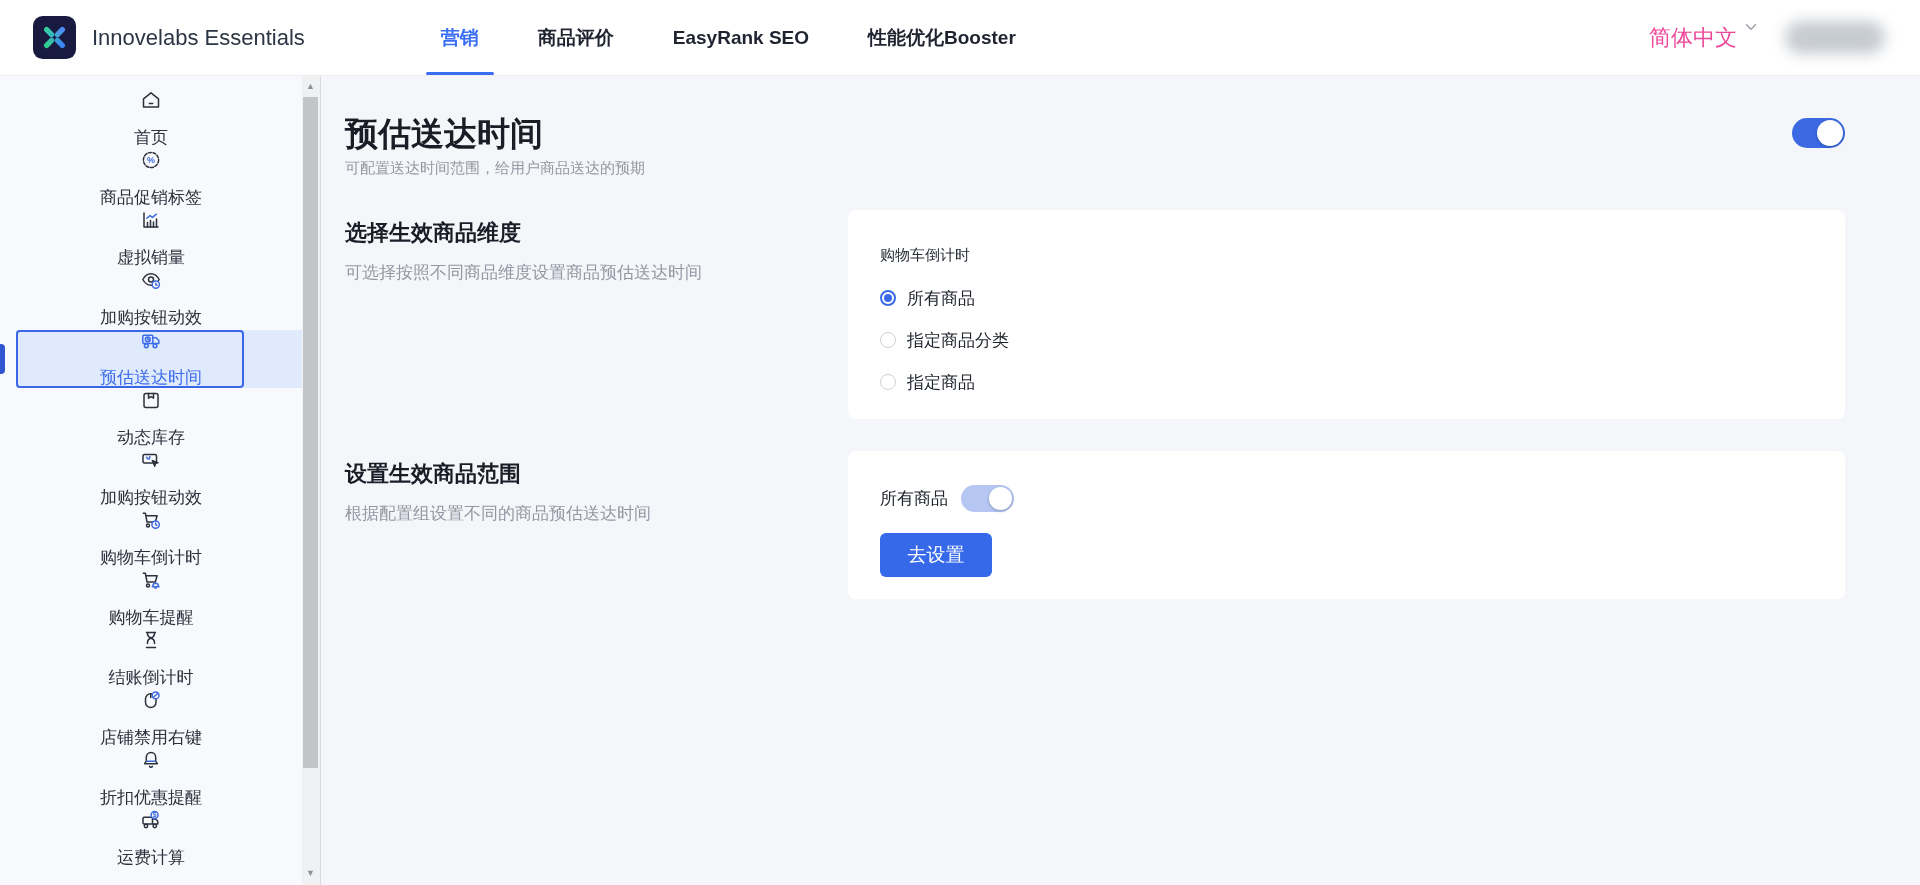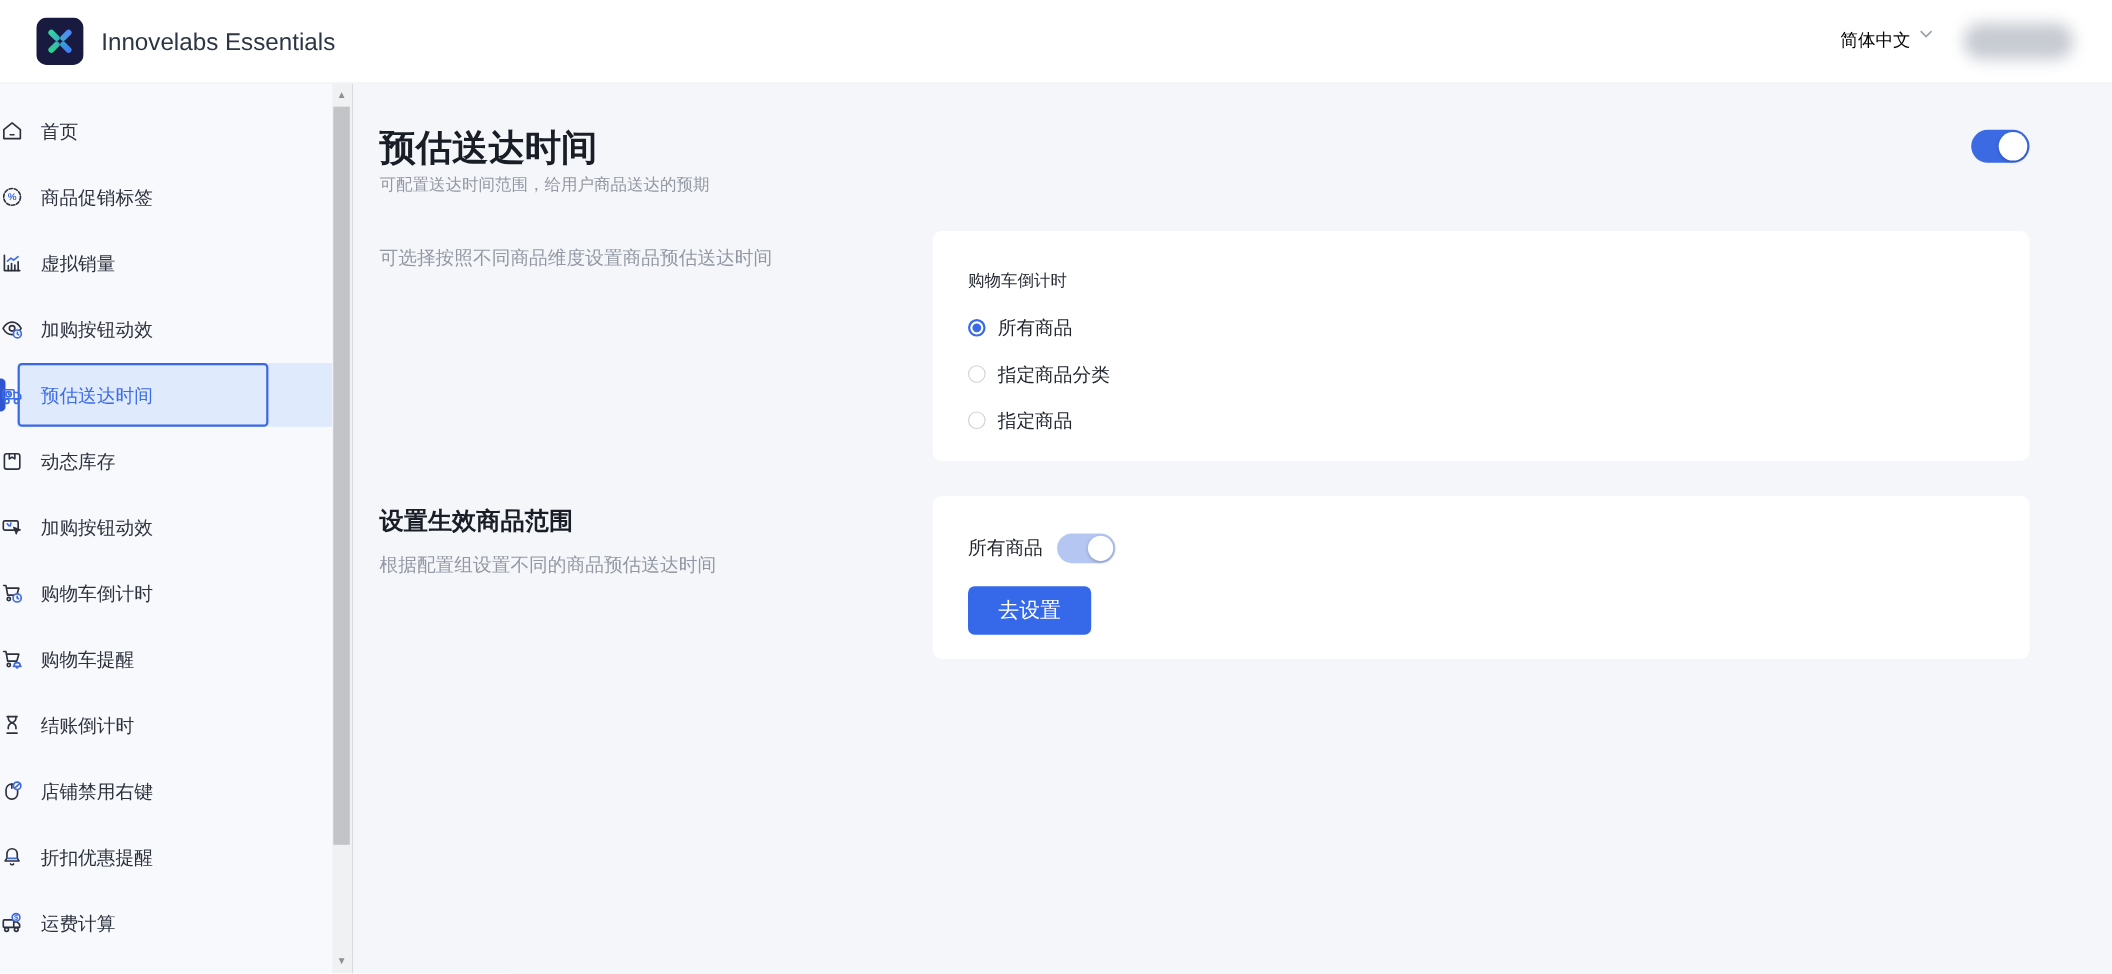--- a/index.html
+++ b/index.html
@@ -16,29 +16,29 @@
   .brand-name { font-size:22px; color:#2c3543; margin-left:16px; font-weight:500; white-space:nowrap; }
 
   .topnav { display:flex; margin-left:89px; gap:29px; }
   .tab { padding:0 15px; display:flex; align-items:center; font-size:19px; font-weight:700;
     color:#1f2430; position:relative; cursor:pointer; white-space:nowrap; }
   .tab.active { color:#3a6ef5; }
   .tab.active::after { content:''; position:absolute; left:0; right:0; bottom:0; height:3px;
     background:#3a6ef5; border-radius:2px; }
 
   .top-right { margin-left:auto; display:flex; align-items:center; gap:28px; }
-  .lang { font-size:16px; color:#000000; display:flex; align-items:flex-start; gap:8px; cursor:pointer; }
+  .lang { font-size:22px; color:#ec4899; display:flex; align-items:flex-start; gap:8px; cursor:pointer; }
   .user-blur { width:100px; height:33px; border-radius:16px; background:#c7cbd2; filter:blur(7px); cursor:pointer; }
 
   
   .main { display:flex; height:809px; flex:none; }
 
   .sidebar { width:302px; flex:none; background:#f7f9fc; padding-top:13px; }
   .side-item { height:60px; display:flex; align-items:center; gap:15px;
-    font-size:17px; color:#2c313c; position:relative; cursor:pointer; }
+    font-size:17px; color:#2c313c; position:relative; cursor:pointer;flex-direction:column; }
   .side-item svg.icn { width:22px; height:22px; flex:none; position:relative; z-index:1; }
   .side-item .lbl { position:relative; z-index:1; white-space:nowrap; }
   .side-item.active { color:#3d6cea; }
   .side-item.active .hl { position:absolute; left:16px; right:0; top:1px; bottom:1px; background:#dfeafc; }
   .side-item.active .outline { position:absolute; left:16px; width:228px; top:1px; bottom:1px;
     border:2px solid #3a66e8; border-radius:4px; }
   .side-item.active .ind { position:absolute; left:0; top:50%; transform:translateY(-50%);
     width:5px; height:30px; background:#2f56d0; border-radius:0 4px 4px 0; }
 
   .sidebar-scrollbar { width:19px; flex:none; background:#f0f1f3; border-right:1px solid #d9dbe0; position:relative; }
@@ -100,20 +100,26 @@
             </linearGradient>
           </defs>
           <rect width="44" height="44" rx="10" fill="#191a40"></rect>
           <path d="M14 14 L19 19 M25 25 L30 30" stroke="url(#lg1)" stroke-width="5.5" stroke-linecap="round"></path>
           <path d="M30 14 L25 19 M19 25 L14 30" stroke="url(#lg2)" stroke-width="5.5" stroke-linecap="round"></path>
         </svg>
       </span>
       <span class="brand-name">Innovelabs Essentials</span>
     </div>
 
+    <nav class="topnav" id="topnav">
+        <div class="tab active">营销</div>
+        <div class="tab">商品评价</div>
+        <div class="tab">EasyRank SEO</div>
+        <div class="tab">性能优化Booster</div>
+      </nav>
 
     <div class="top-right">
       <div class="lang">
         <span>简体中文</span>
         <svg width="12" height="8" viewBox="0 0 12 8">
           <path d="M1.5 1.8 L6 6.2 L10.5 1.8" fill="none" stroke="#9aa0a8" stroke-width="1.5" stroke-linecap="round"></path>
         </svg>
       </div>
       <div class="user-blur"></div>
     </div>
@@ -252,20 +258,21 @@
       <div class="page-head">
         <h1 class="page-title">预估送达时间</h1>
         <div class="toggle master">
           <div class="knob"></div>
         </div>
       </div>
       <p class="page-sub">可配置送达时间范围，给用户商品送达的预期</p>
 
       <section class="row">
         <div class="row-left">
+          <h2>选择生效商品维度</h2>
           <p>可选择按照不同商品维度设置商品预估送达时间</p>
         </div>
         <div class="card dimension">
           <div class="card-label">购物车倒计时</div>
           <div class="radio-list" id="radio-list">
               <div class="radio-row">
                 <span class="radio checked"></span>
                 <span>所有商品</span>
               </div>
               <div class="radio-row">

